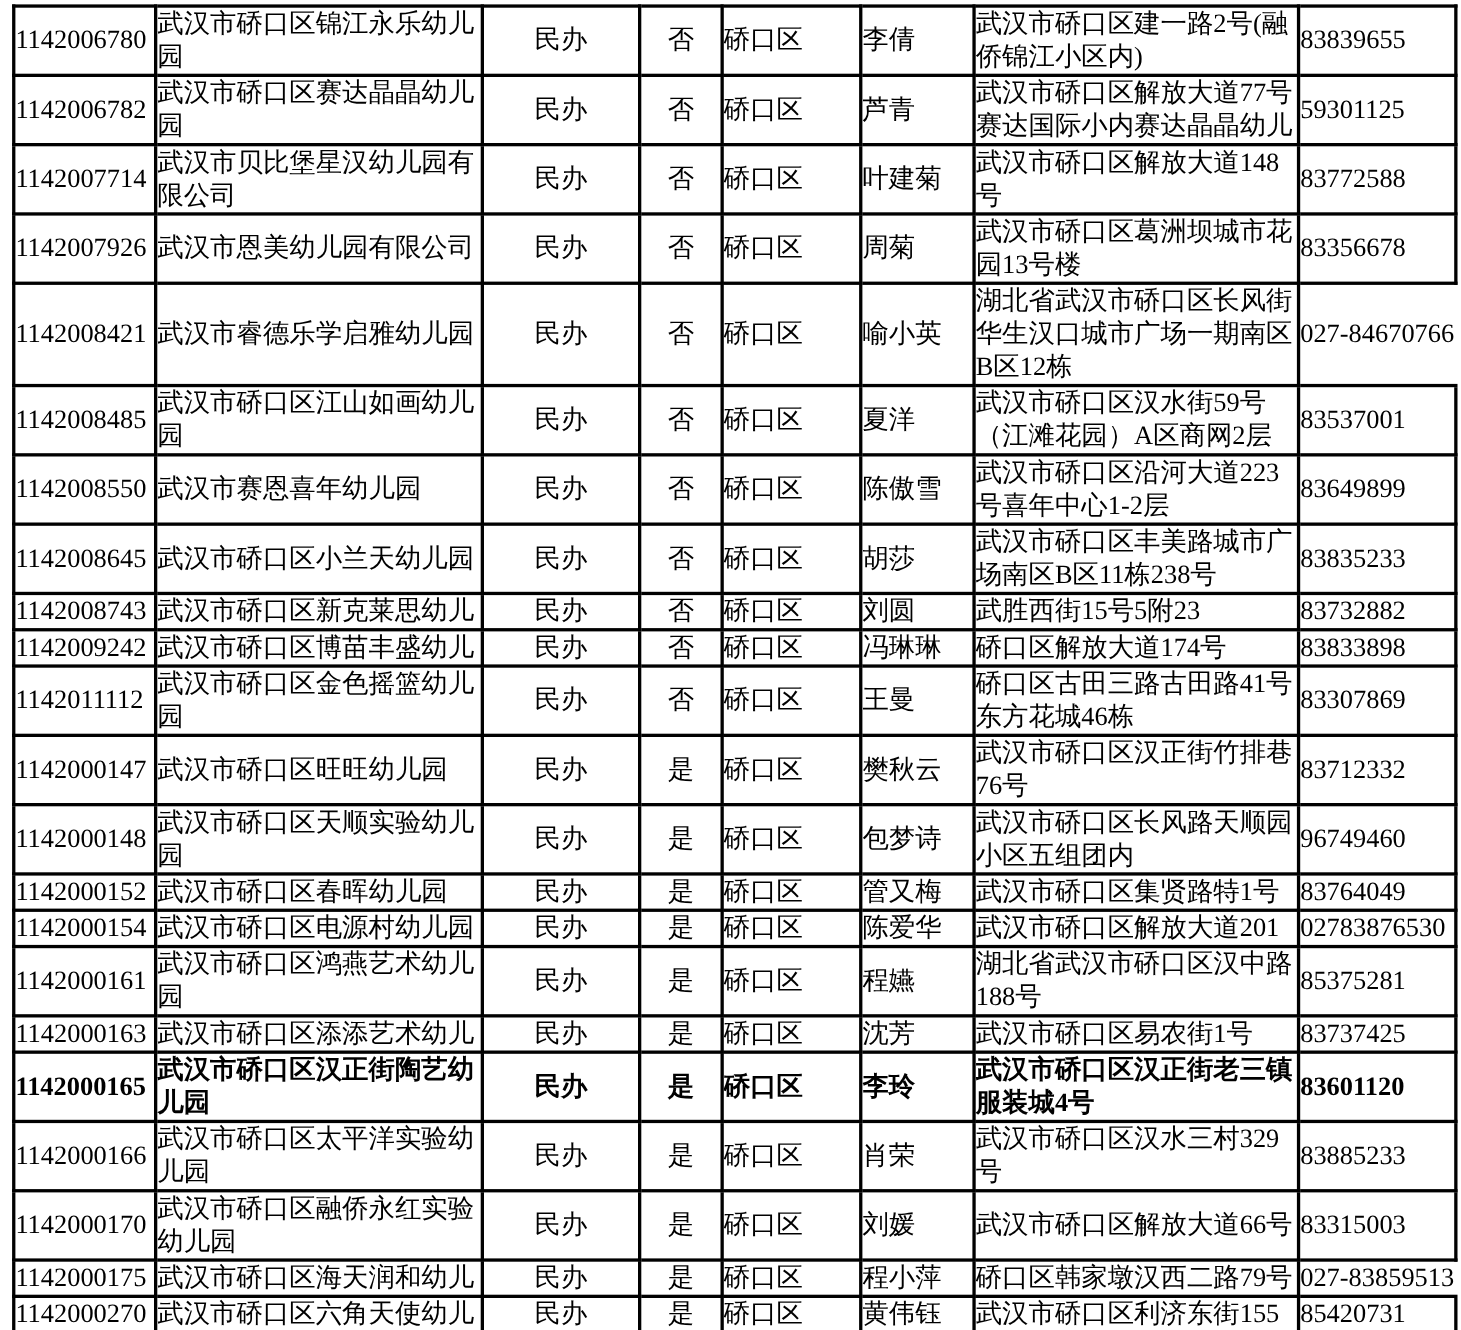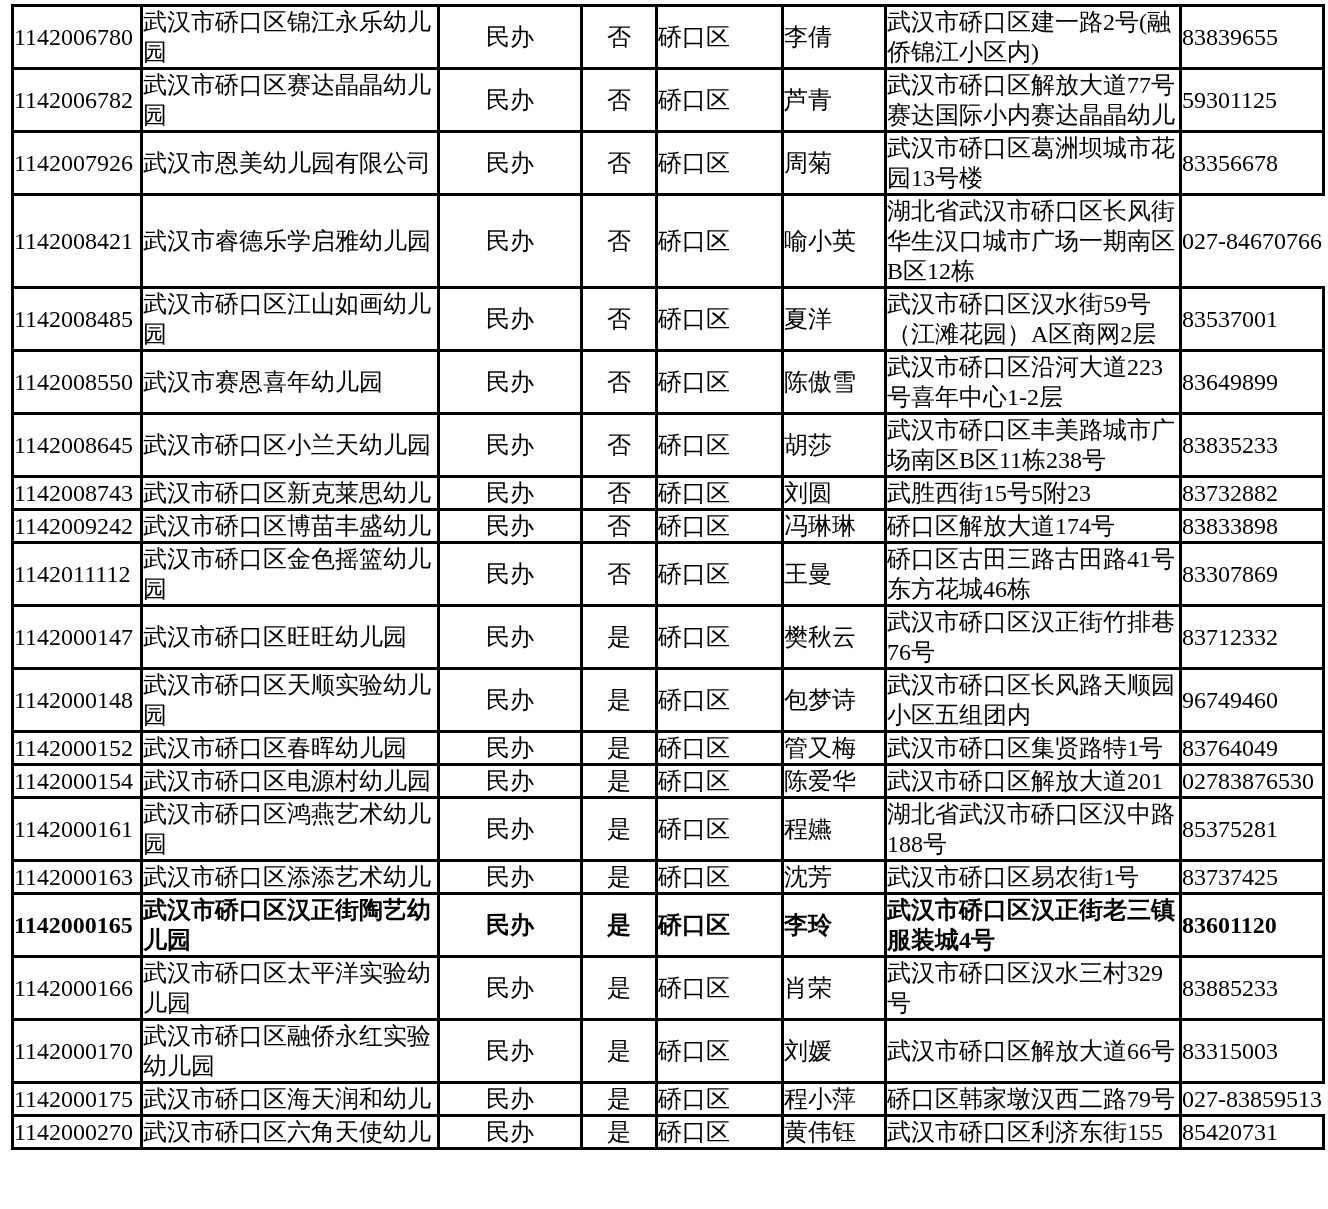--- a/index.html
+++ b/index.html
@@ -79,20 +79,32 @@
 园</td>
     <td class="c-type">民办</td>
     <td class="c-flag">否</td>
     <td class="c-district">硚口区</td>
     <td class="c-contact">芦青</td>
     <td class="c-addr">武汉市硚口区解放大道77号
 赛达国际小内赛达晶晶幼儿</td>
     <td class="c-phone">59301125</td>
   </tr>
         <tr style="height: 60px;">
+    <td class="c-id">1142007714</td>
+    <td class="c-name">武汉市贝比堡星汉幼儿园有
+限公司</td>
+    <td class="c-type">民办</td>
+    <td class="c-flag">否</td>
+    <td class="c-district">硚口区</td>
+    <td class="c-contact">叶建菊</td>
+    <td class="c-addr">武汉市硚口区解放大道148
+号</td>
+    <td class="c-phone">83772588</td>
+  </tr>
+        <tr style="height: 60px;">
     <td class="c-id">1142007926</td>
     <td class="c-name">武汉市恩美幼儿园有限公司</td>
     <td class="c-type">民办</td>
     <td class="c-flag">否</td>
     <td class="c-district">硚口区</td>
     <td class="c-contact">周菊</td>
     <td class="c-addr">武汉市硚口区葛洲坝城市花
 园13号楼</td>
     <td class="c-phone">83356678</td>
   </tr>

